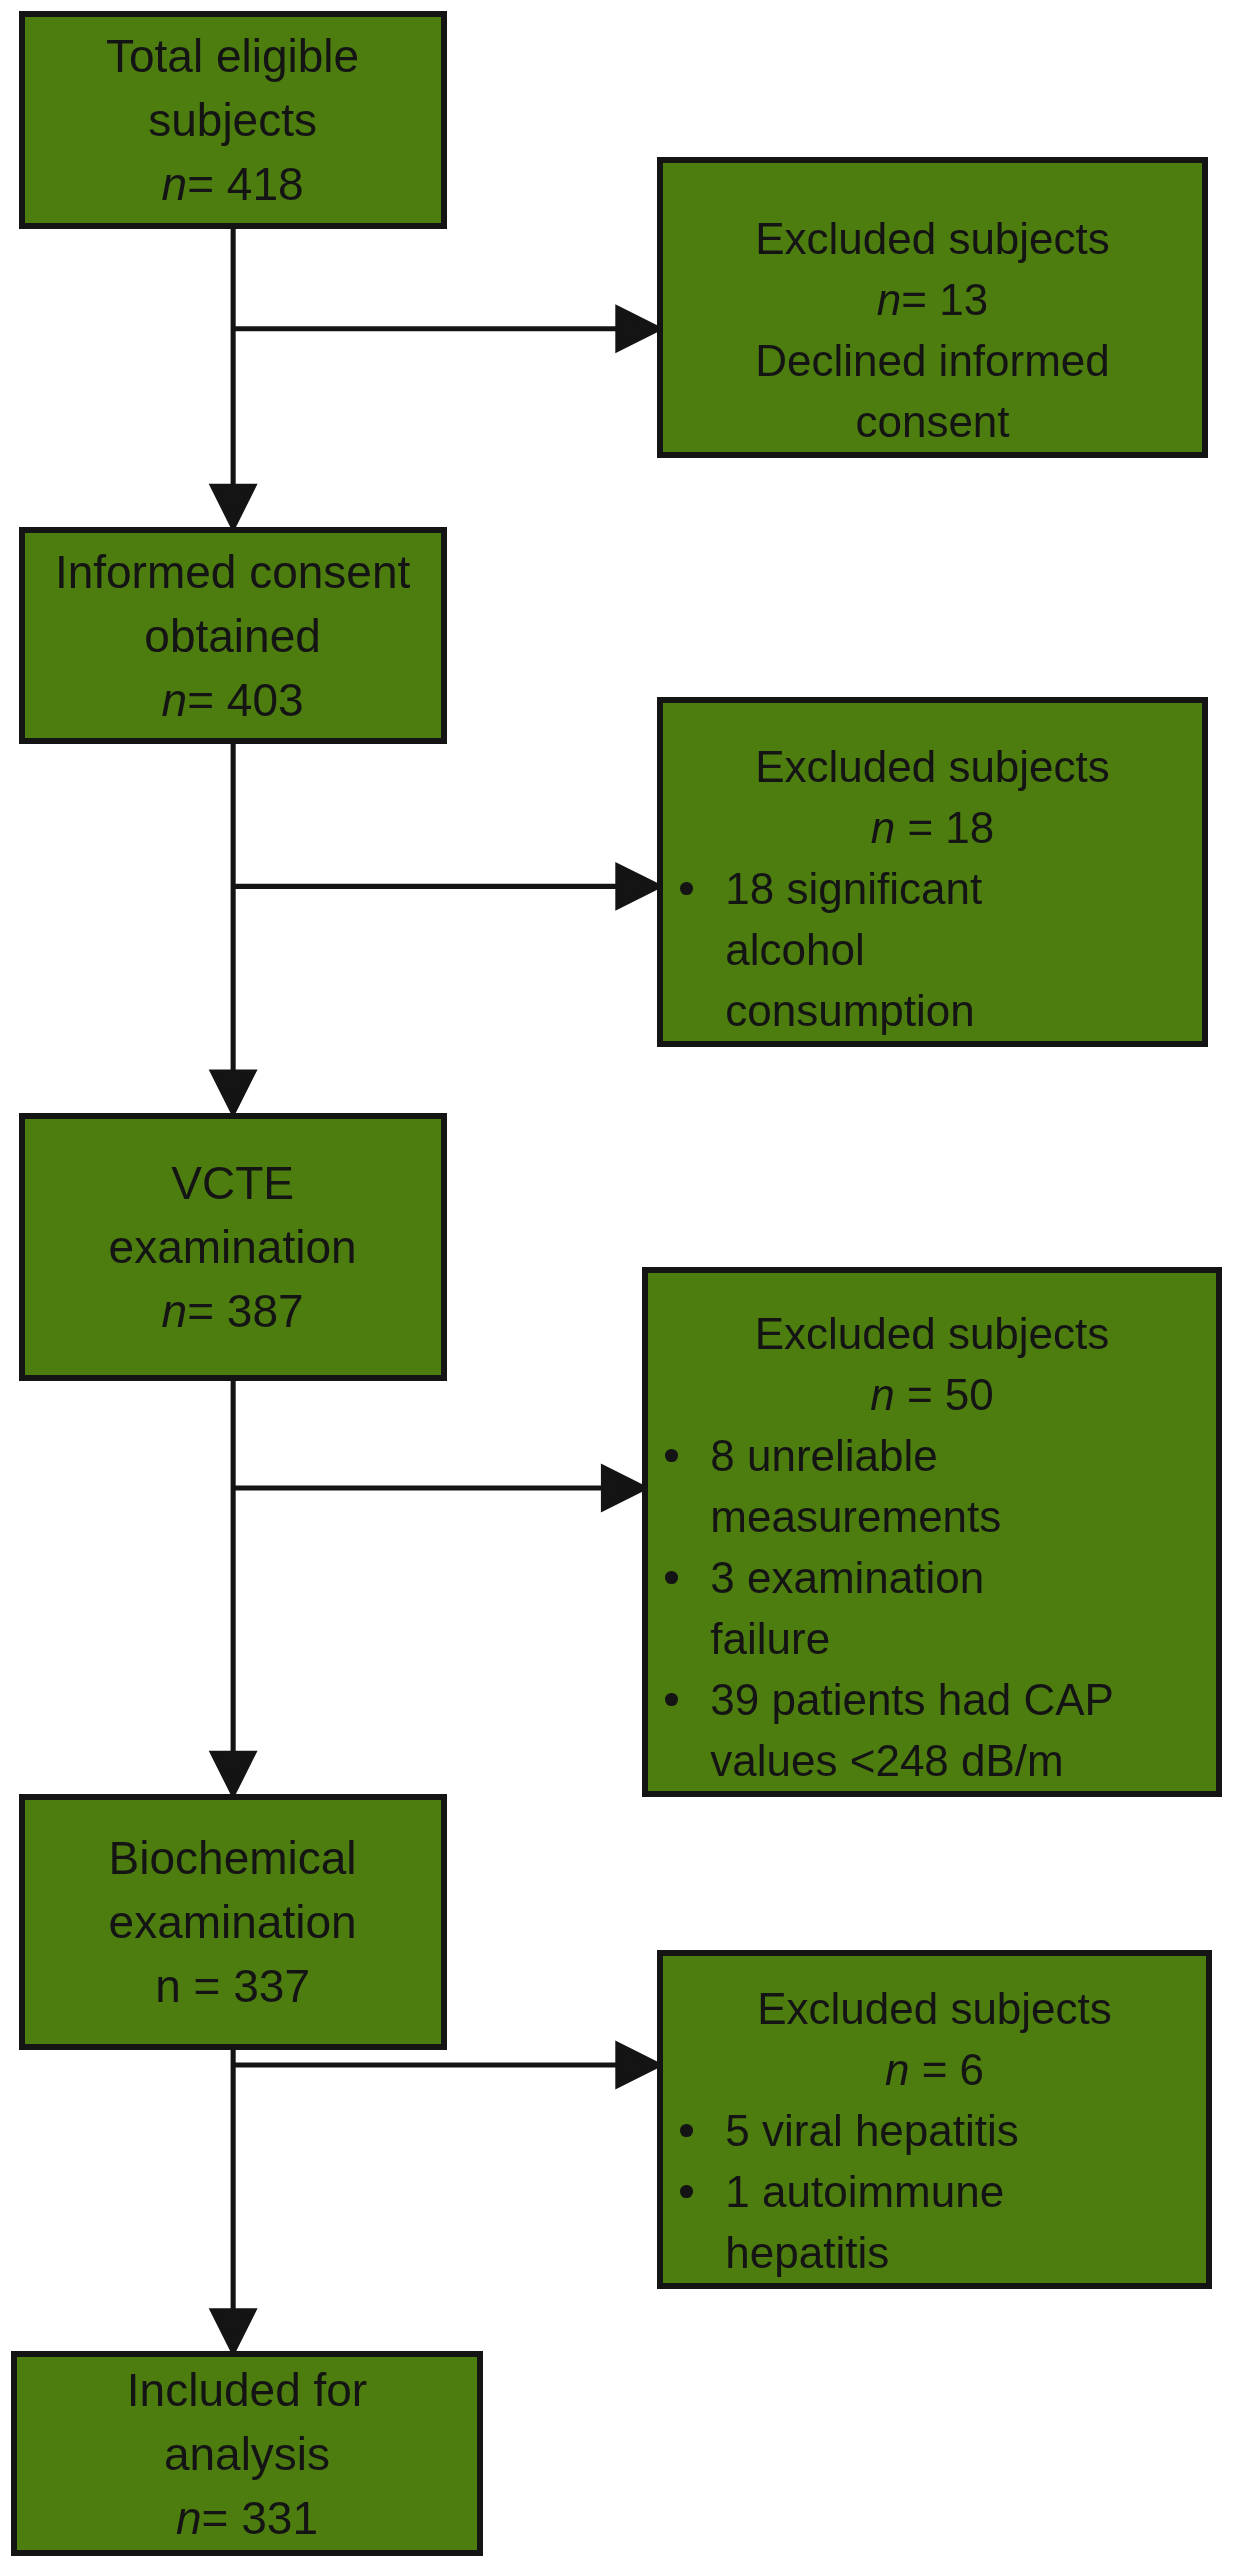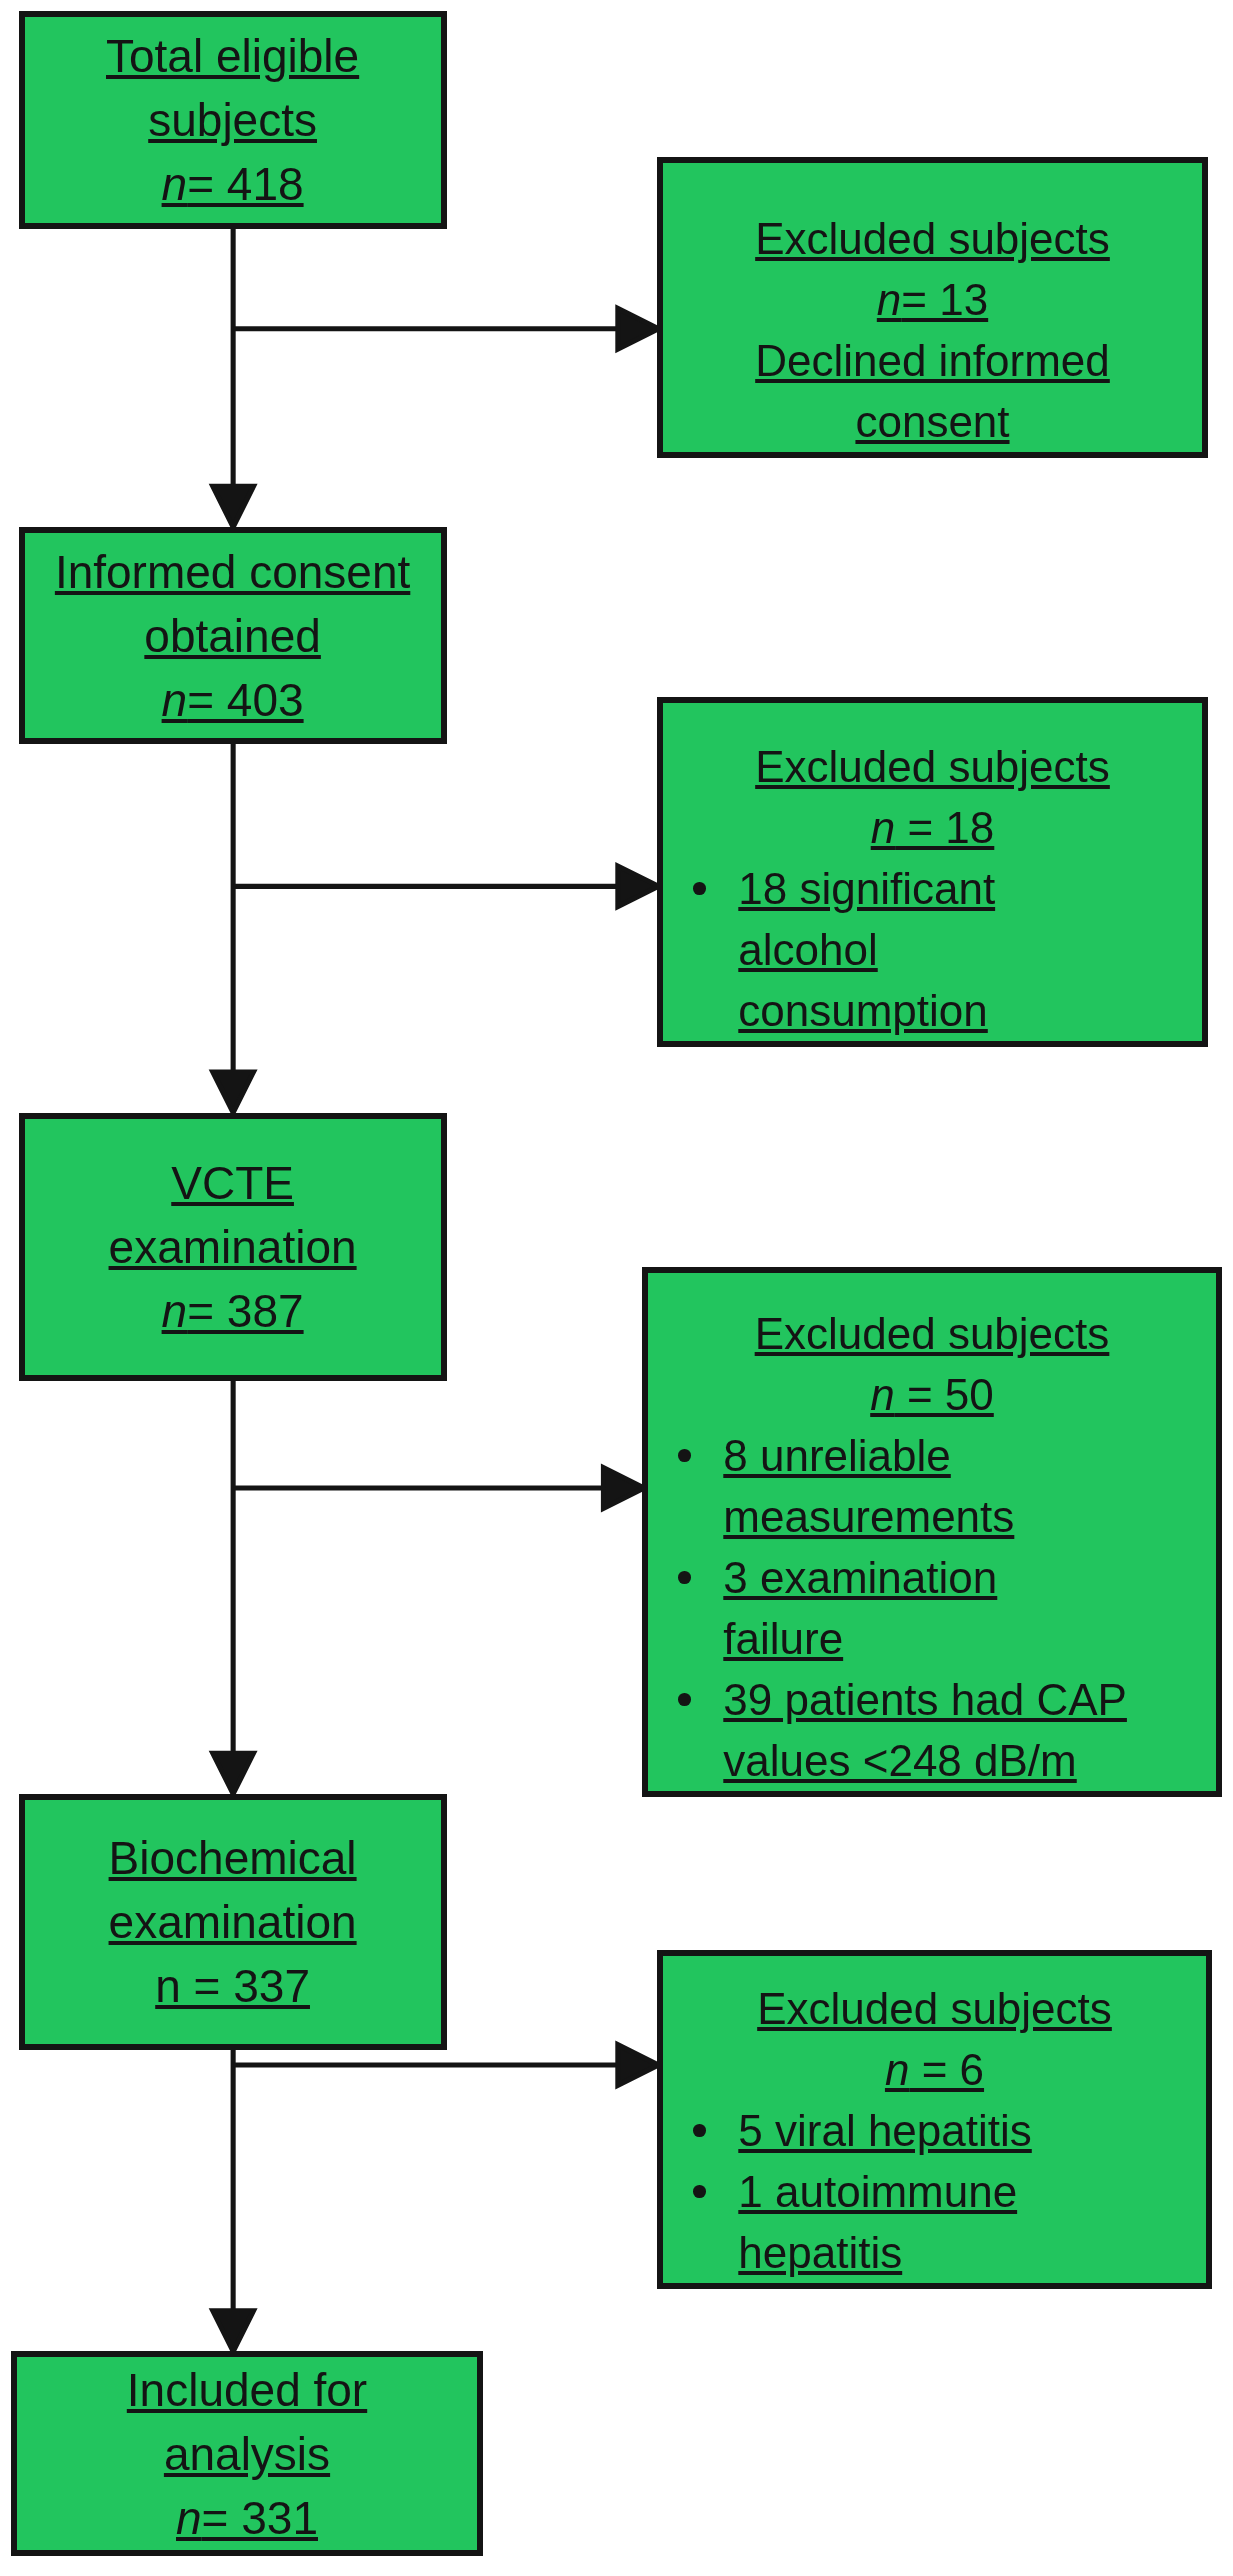--- a/index.html
+++ b/index.html
@@ -9,34 +9,34 @@
     background:#ffffff;
     font-family:"Liberation Sans",sans-serif;
     color:#141414;
     overflow:hidden;
   }
   svg.connectors{position:absolute;left:0;top:0;}
   .box{
     position:absolute;
     box-sizing:border-box;
     border:6.8px solid #141414;
-    background:#22c55e;
-    display:flex;flex-direction:column;justify-content:center;text-decoration:underline;
+    background:#4d7c0f;
+    display:flex;flex-direction:column;justify-content:center;
   }
   .main-box{
     text-align:center;
     font-size:46px;line-height:64px;
   }
   .side-box{
     font-size:44px;line-height:61px;justify-content:flex-end;
   }
   .main-line,.side-title,.n-line,.centered-line,.bullet-text{white-space:nowrap;}
   .side-title,.n-line,.centered-line{text-align:center;}
   i{font-style:italic;}
-  .bullet-row{display:flex;align-items:stretch;padding-left:13px;}
+  .bullet-row{display:flex;align-items:stretch;}
   .dot-cell{
     flex:0 0 47px;width:47px;
     display:flex;justify-content:center;align-items:center;
   }
   .dot{
     display:block;width:12.7px;height:12.7px;border-radius:50%;
     background:#141414;
   }
   .bullet-text{flex:1;text-align:left;padding-left:15.3px;}
 </style>

